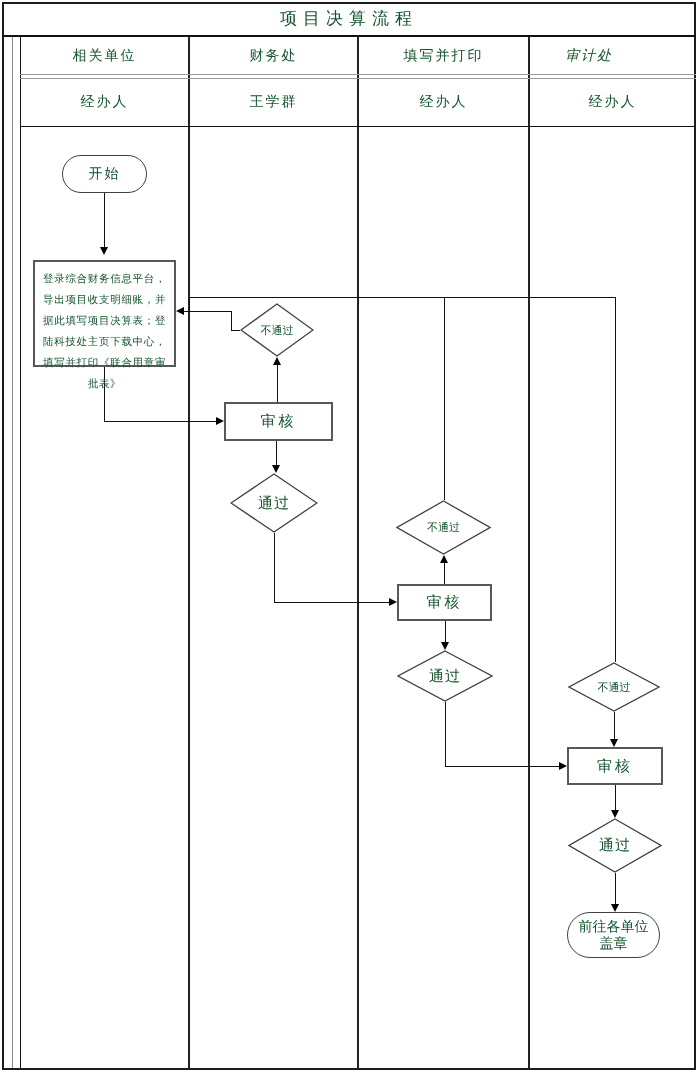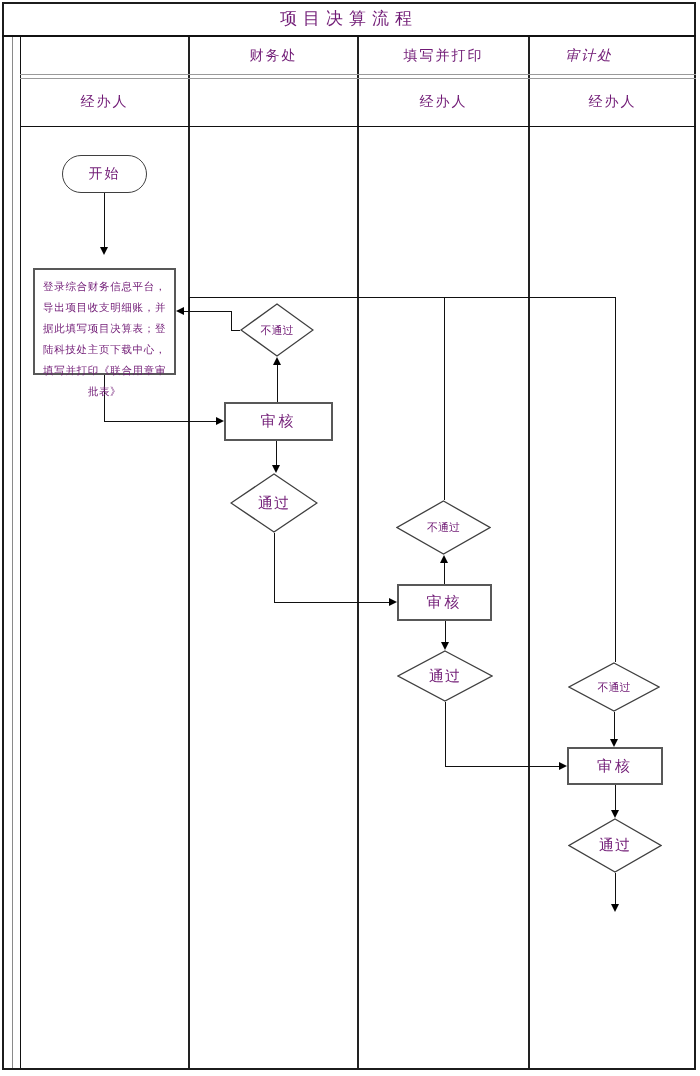--- a/index.html
+++ b/index.html
@@ -1,18 +1,18 @@
 <!DOCTYPE html>
 <html lang="zh"><head>
 <meta charset="utf-8">
 <style>
   html,body{margin:0;padding:0;background:#fff;}
   #stage{
     position:relative;width:700px;height:1076px;background:#fff;overflow:hidden;
-    font-family:"Liberation Serif","DejaVu Serif",serif;color:#701a75;
+    font-family:"Liberation Serif","DejaVu Serif",serif;color:#14532d;
   }
   
   .frame{position:absolute;border:2px solid #1c1c1c;box-sizing:border-box;background:transparent;}
   .hl{position:absolute;height:1px;background:#111;}
   .vl{position:absolute;width:1px;background:#111;}
   .vl.thick{width:2px;background:#222;}
   .hl.gray{background:#9a9a9a;}
   .vl.gray{background:#8a8a8a;}
   
   .cell{position:absolute;display:flex;align-items:center;justify-content:center;
@@ -51,25 +51,27 @@
   <div class="vl gray" style="left:12px;top:37px;height:1031px;"></div>
   <div class="vl" style="left:20px;top:37px;height:1031px;"></div>
   <div class="vl thick" style="left:188px;top:37px;height:1031px;"></div>
   <div class="vl thick" style="left:357px;top:37px;height:1031px;"></div>
   <div class="vl thick" style="left:528px;top:37px;height:1031px;"></div>
 
   <div class="hl gray" style="left:20px;top:74px;width:676px;"></div>
   <div class="hl gray" style="left:20px;top:78px;width:676px;"></div>
   <div class="hl" style="left:20px;top:126px;width:676px;"></div>
 
+  <div class="cell" style="left:20px;top:37px;width:169px;height:37px;">相关单位</div>
   <div class="cell" style="left:189px;top:37px;width:169px;height:37px;">财务处</div>
   <div class="cell" style="left:358px;top:37px;width:171px;height:37px;">填写并打印</div>
   <div class="cell" style="left:501px;top:37px;width:176px;height:37px;font-style:italic;">审计处</div>
 
   <div class="cell" style="left:20px;top:78px;width:169px;height:48px;">经办人</div>
+  <div class="cell" style="left:189px;top:78px;width:169px;height:48px;">王学群</div>
   <div class="cell" style="left:358px;top:78px;width:171px;height:48px;">经办人</div>
   <div class="cell" style="left:529px;top:78px;width:167px;height:48px;">经办人</div>
 
   <div class="vl" style="left:104px;top:193px;height:54px;"></div>
   <div class="ah down" style="left:100px;top:247px;"></div>
 
   <div class="vl" style="left:104px;top:363px;height:58px;"></div>
   <div class="hl" style="left:104px;top:421px;width:112px;"></div>
   <div class="ah right" style="left:216px;top:417px;"></div>
 
@@ -107,21 +109,21 @@
   <div class="ah down" style="left:610px;top:739px;"></div>
 
   <div class="vl" style="left:615px;top:785px;height:26px;"></div>
   <div class="ah down" style="left:611px;top:810px;"></div>
 
   <div class="vl" style="left:615px;top:873px;height:32px;"></div>
   <div class="ah down" style="left:611px;top:904px;"></div>
 
   <div class="node terminator" style="left:62px;top:155px;width:85px;height:38px;border-radius:19px;">开始</div>
 
-  <div class="node process big" style="left:33px;top:268px;width:143px;height:107px;">登录综合财务信息平台，导出项目收支明细账，并据此填写项目决算表；登陆科技处主页下载中心，填写并打印《联合用章审批表》</div>
+  <div class="node process big" style="left:33px;top:260px;width:143px;height:107px;">登录综合财务信息平台，导出项目收支明细账，并据此填写项目决算表；登陆科技处主页下载中心，填写并打印《联合用章审批表》</div>
 
   <div class="node process" style="left:224px;top:402px;width:109px;height:39px;">审核</div>
 
   <div class="diamond" style="left:240px;top:303px;width:74px;height:54px;">
     <svg width="74" height="54" viewBox="0 0 74 54">
         <polygon points="37,1 73,27 37,53 1,27" fill="#ffffff" stroke="#3f3f3f" stroke-width="1.3"></polygon>
       </svg>
     <div class="dlabel small">不通过</div>
   </div>
 
@@ -157,14 +159,15 @@
     <div class="dlabel small">不通过</div>
   </div>
 
   <div class="diamond" style="left:568px;top:818px;width:94px;height:55px;">
     <svg width="94" height="55" viewBox="0 0 94 55">
         <polygon points="47,1 93,27.5 47,54 1,27.5" fill="#ffffff" stroke="#3f3f3f" stroke-width="1.3"></polygon>
       </svg>
     <div class="dlabel">通过</div>
   </div>
 
+  <div class="node terminator" style="left:567px;top:912px;width:93px;height:46px;border-radius:23px;font-size:14px;letter-spacing:0;padding:0 6px;">前往各单位盖章</div>
 
 </div>
 
 </body></html>

